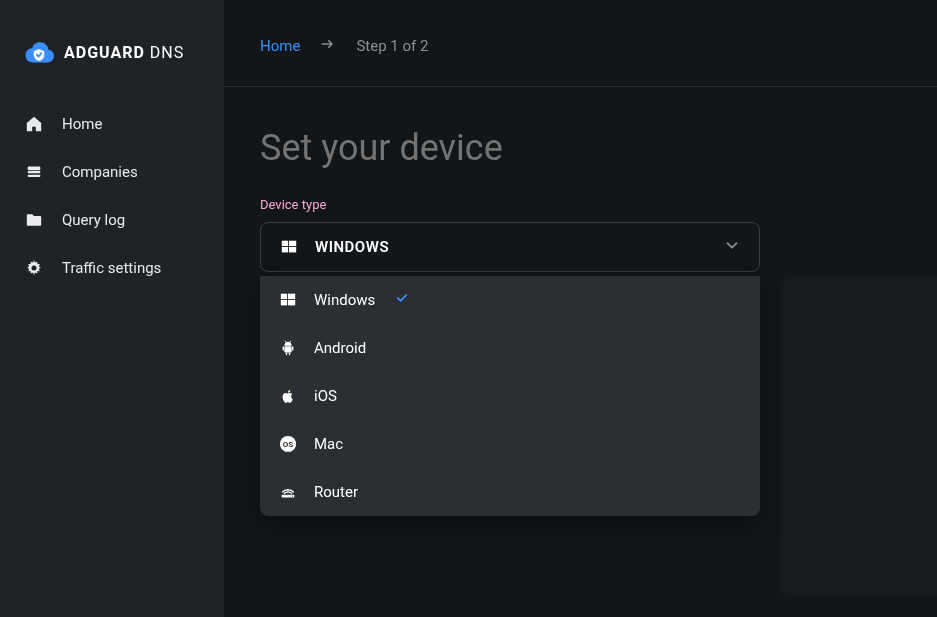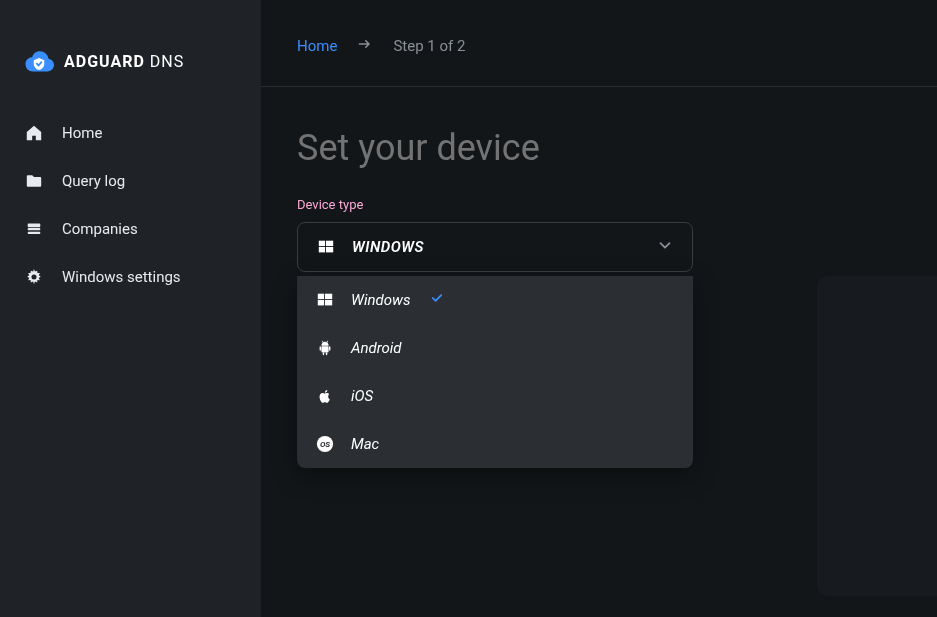--- a/index.html
+++ b/index.html
@@ -1,34 +1,34 @@
 <!DOCTYPE html>
 <html><head>
   <meta charset="utf-8">
   <style>
     * { margin:0; padding:0; box-sizing:border-box; font-family:-apple-system,BlinkMacSystemFont,"Segoe UI",Roboto,Helvetica,Arial,sans-serif; }
     body { background:#1a1d21; color:#e8eaed; width:937px; height:617px; overflow:hidden; display:flex; }
-    .sidebar { width:261px; background:#1f2327; padding:33px 0; flex-shrink:0; }
+    .sidebar { width:224px; background:#1f2327; padding:24px 0; flex-shrink:0; }
     .logo { display:flex; align-items:center; gap:10px; padding:16px 24px 24px; }
     .logo-mark { width:30px; height:24px; position:relative; }
     .logo-text { font-size:16px; font-weight:700; letter-spacing:1px; color:#fff; }
     .logo-text .thin { font-weight:400; }
     .nav { list-style:none; margin-top:12px; }
     .nav-item { display:flex; align-items:center; gap:18px; padding:14px 24px; cursor:pointer; color:#e8eaed; font-size:15px; }
     .nav-icon { width:20px; height:20px; display:flex; align-items:center; justify-content:center; flex-shrink:0; }
     .main { flex:1; background:#131619; padding:0 0 40px 0; overflow:auto; }
     .topbar { display:flex; align-items:center; gap:20px; padding:36px 36px 0 36px; font-size:15px; }
     .crumb-home { color:#3a8eff; cursor:pointer; }
     .crumb-arrow { color:#8a8f95; }
     .crumb-step { color:#8a8f95;text-align:right; }
     .divider { border:none; border-top:1px solid #2a2e33; margin:30px 0 0 0; }
     .content { padding:40px 36px 0 36px; }
     h1 { font-size:36px; font-weight:400; color:#737373; margin-bottom:28px; }
     .label { font-size:13px; color:#f9a8d4; margin-bottom:10px; }
-    .select-wrap { position:relative; width:396px;font-style:italic; }
+    .select-wrap { position:relative; width:500px; }
     .select-btn { display:flex; align-items:center; gap:16px; padding:14px 18px; border:1px solid #3a3e43; border-radius:8px; background:transparent; cursor:pointer; position:relative; }
     .select-btn .chev { position:absolute; right:18px; top:50%; transform:translateY(-50%); }
     .select-val { font-size:15px; font-weight:600; letter-spacing:0.5px; color:#fff; }
     .dropdown { position:absolute; top:54px; left:0; right:0; background:#2b2f34; border-radius:0 0 8px 8px; overflow:hidden; box-shadow:0 8px 24px rgba(0,0,0,0.4); }
     .dd-item { display:flex; align-items:center; gap:16px; padding:14px 18px; cursor:pointer; font-size:15px; color:#fff; }
     .dd-icon { width:20px; height:20px; display:flex; align-items:center; justify-content:center; flex-shrink:0; }
     .check { margin-left:4px; }
     .card-bg { position:absolute; top:54px; left:520px; width:260px; height:320px; background:#1e2125; border-radius:10px; opacity:0.4; }
     .content-wrap { position:relative; }
   </style>
@@ -128,40 +128,40 @@
       <span class="nav-icon">
           <svg viewBox="0 0 20 20" width="18" height="18">
             <use href="#i-home"></use>
           </svg>
         </span>
       <span>Home</span>
     </li>
     <li class="nav-item">
       <span class="nav-icon">
           <svg viewBox="0 0 20 20" width="18" height="18">
+            <use href="#i-stack"></use>
+          </svg>
+        </span>
+      <span>Companies</span>
+    </li>
+    <li class="nav-item">
+      <span class="nav-icon">
+          <svg viewBox="0 0 20 20" width="18" height="18">
             <use href="#i-folder"></use>
           </svg>
         </span>
       <span>Query log</span>
     </li>
     <li class="nav-item">
       <span class="nav-icon">
           <svg viewBox="0 0 20 20" width="18" height="18">
-            <use href="#i-stack"></use>
-          </svg>
-        </span>
-      <span>Companies</span>
-    </li>
-    <li class="nav-item">
-      <span class="nav-icon">
-          <svg viewBox="0 0 20 20" width="18" height="18">
             <use href="#i-gear"></use>
           </svg>
         </span>
-      <span>Windows settings</span>
+      <span>Traffic settings</span>
     </li>
   </ul>
 </aside>
 
 <main class="main">
   <div class="topbar">
     <span class="crumb-home">Home</span>
     <span class="crumb-arrow"><svg viewBox="0 0 20 20" width="16" height="16">
           <use href="#i-arrow"></use>
         </svg></span>
@@ -214,17 +214,25 @@
             <span>iOS</span>
           </div>
           <div class="dd-item">
             <span class="dd-icon">
                 <svg viewBox="0 0 20 20" width="18" height="18">
                   <use href="#i-mac"></use>
                 </svg>
               </span>
             <span>Mac</span>
           </div>
+          <div class="dd-item">
+            <span class="dd-icon">
+                <svg viewBox="0 0 20 20" width="18" height="18">
+                  <use href="#i-router"></use>
+                </svg>
+              </span>
+            <span>Router</span>
+          </div>
         </div>
       </div>
     </div>
   </div>
 </main>
 
 </body></html>

